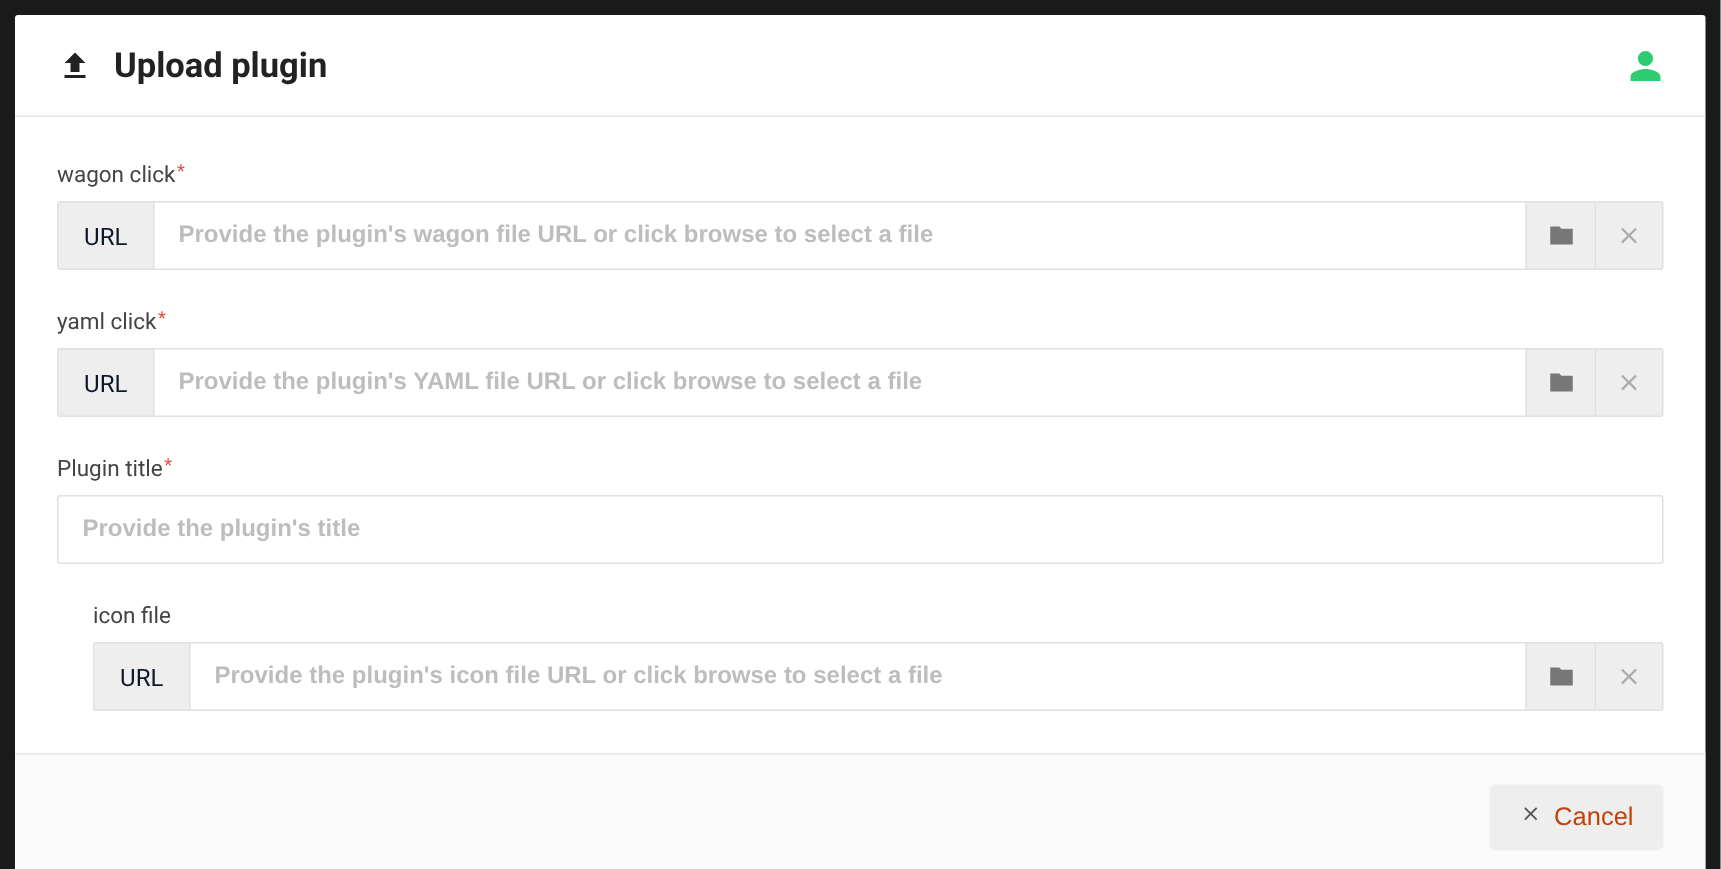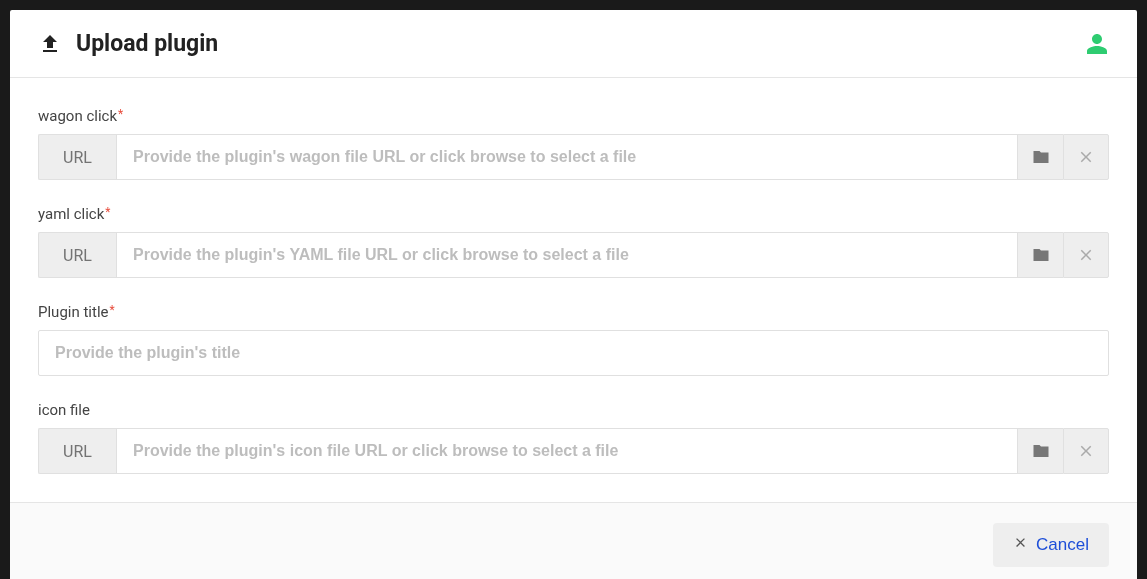--- a/index.html
+++ b/index.html
@@ -46,20 +46,21 @@
       display: block;
     }
     .modal-body {
       padding: 28px 28px 20px 28px;
     }
     .form-group {
       margin-bottom: 24px;
     }
     .form-group:last-child {
       margin-bottom: 8px;
+      margin-left: 24px;
     }
     .form-label {
       font-size: 15px;
       color: #444;
       display: inline-block;
       margin-bottom: 9px;
     }
     .required {
       color: #e74c3c;
       font-size: 12px;
@@ -71,23 +72,23 @@
       display: flex;
       width: 100%;
     }
     .input-prefix {
       display: flex;
       align-items: center;
       justify-content: center;
       background: #eeeeee;
       border: 1px solid #e0e0e0;
       border-right: none;
-      color: #737373;
+      color: #0f172a;
       font-size: 16px;
-      width: 78px;
+      width: 64px;
       border-radius: 2px 0 0 2px;
       height: 46px;
     }
     .text-input {
       flex: 1;
       height: 46px;
       border: 1px solid #e0e0e0;
       padding: 0 16px;
       font-size: 16px;
       color: #333;
@@ -141,21 +142,21 @@
       gap: 8px;
       height: 44px;
       padding: 0 20px;
       border-radius: 4px;
       font-size: 17px;
       border: none;
       cursor: pointer;
     }
     .btn-cancel {
       background: #eeeeee;
-      color: #1d4ed8;
+      color: #c2410c;
     }
     .btn-cancel svg {
       width: 15px;
       height: 15px;
     }
     .btn-upload {
       background: #4ba3f3;
       color: #fff;
     }
     .btn-upload svg {

